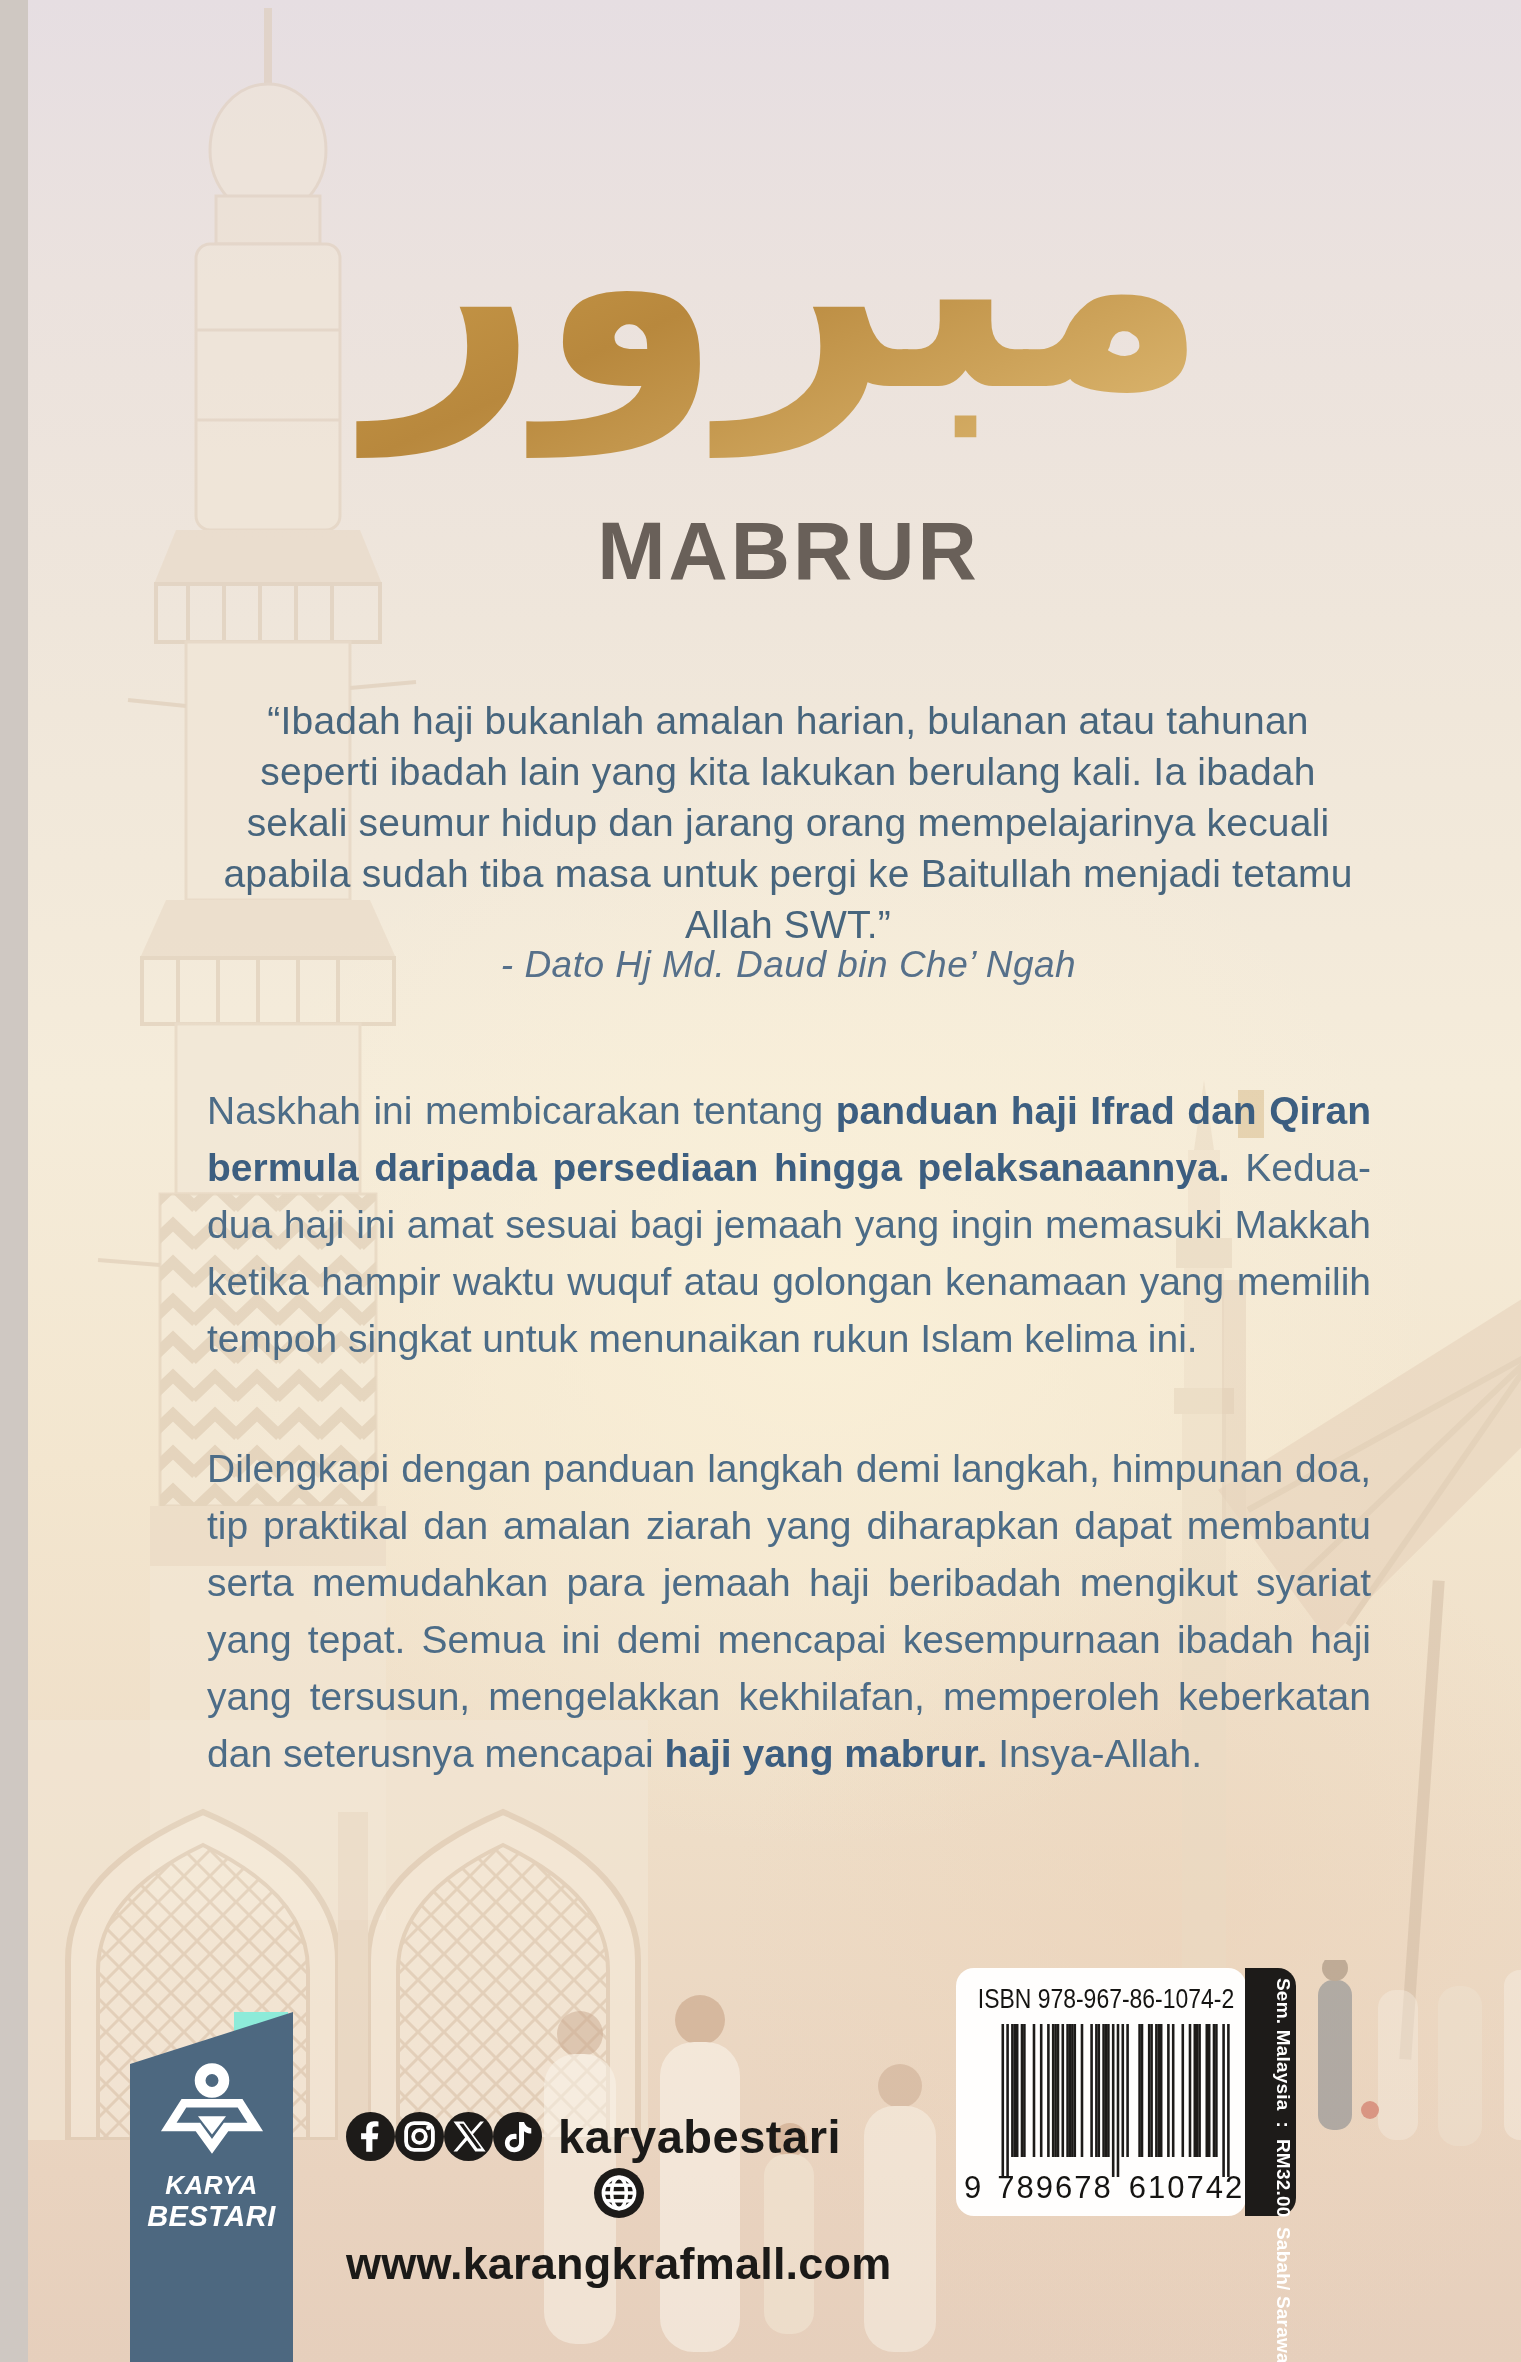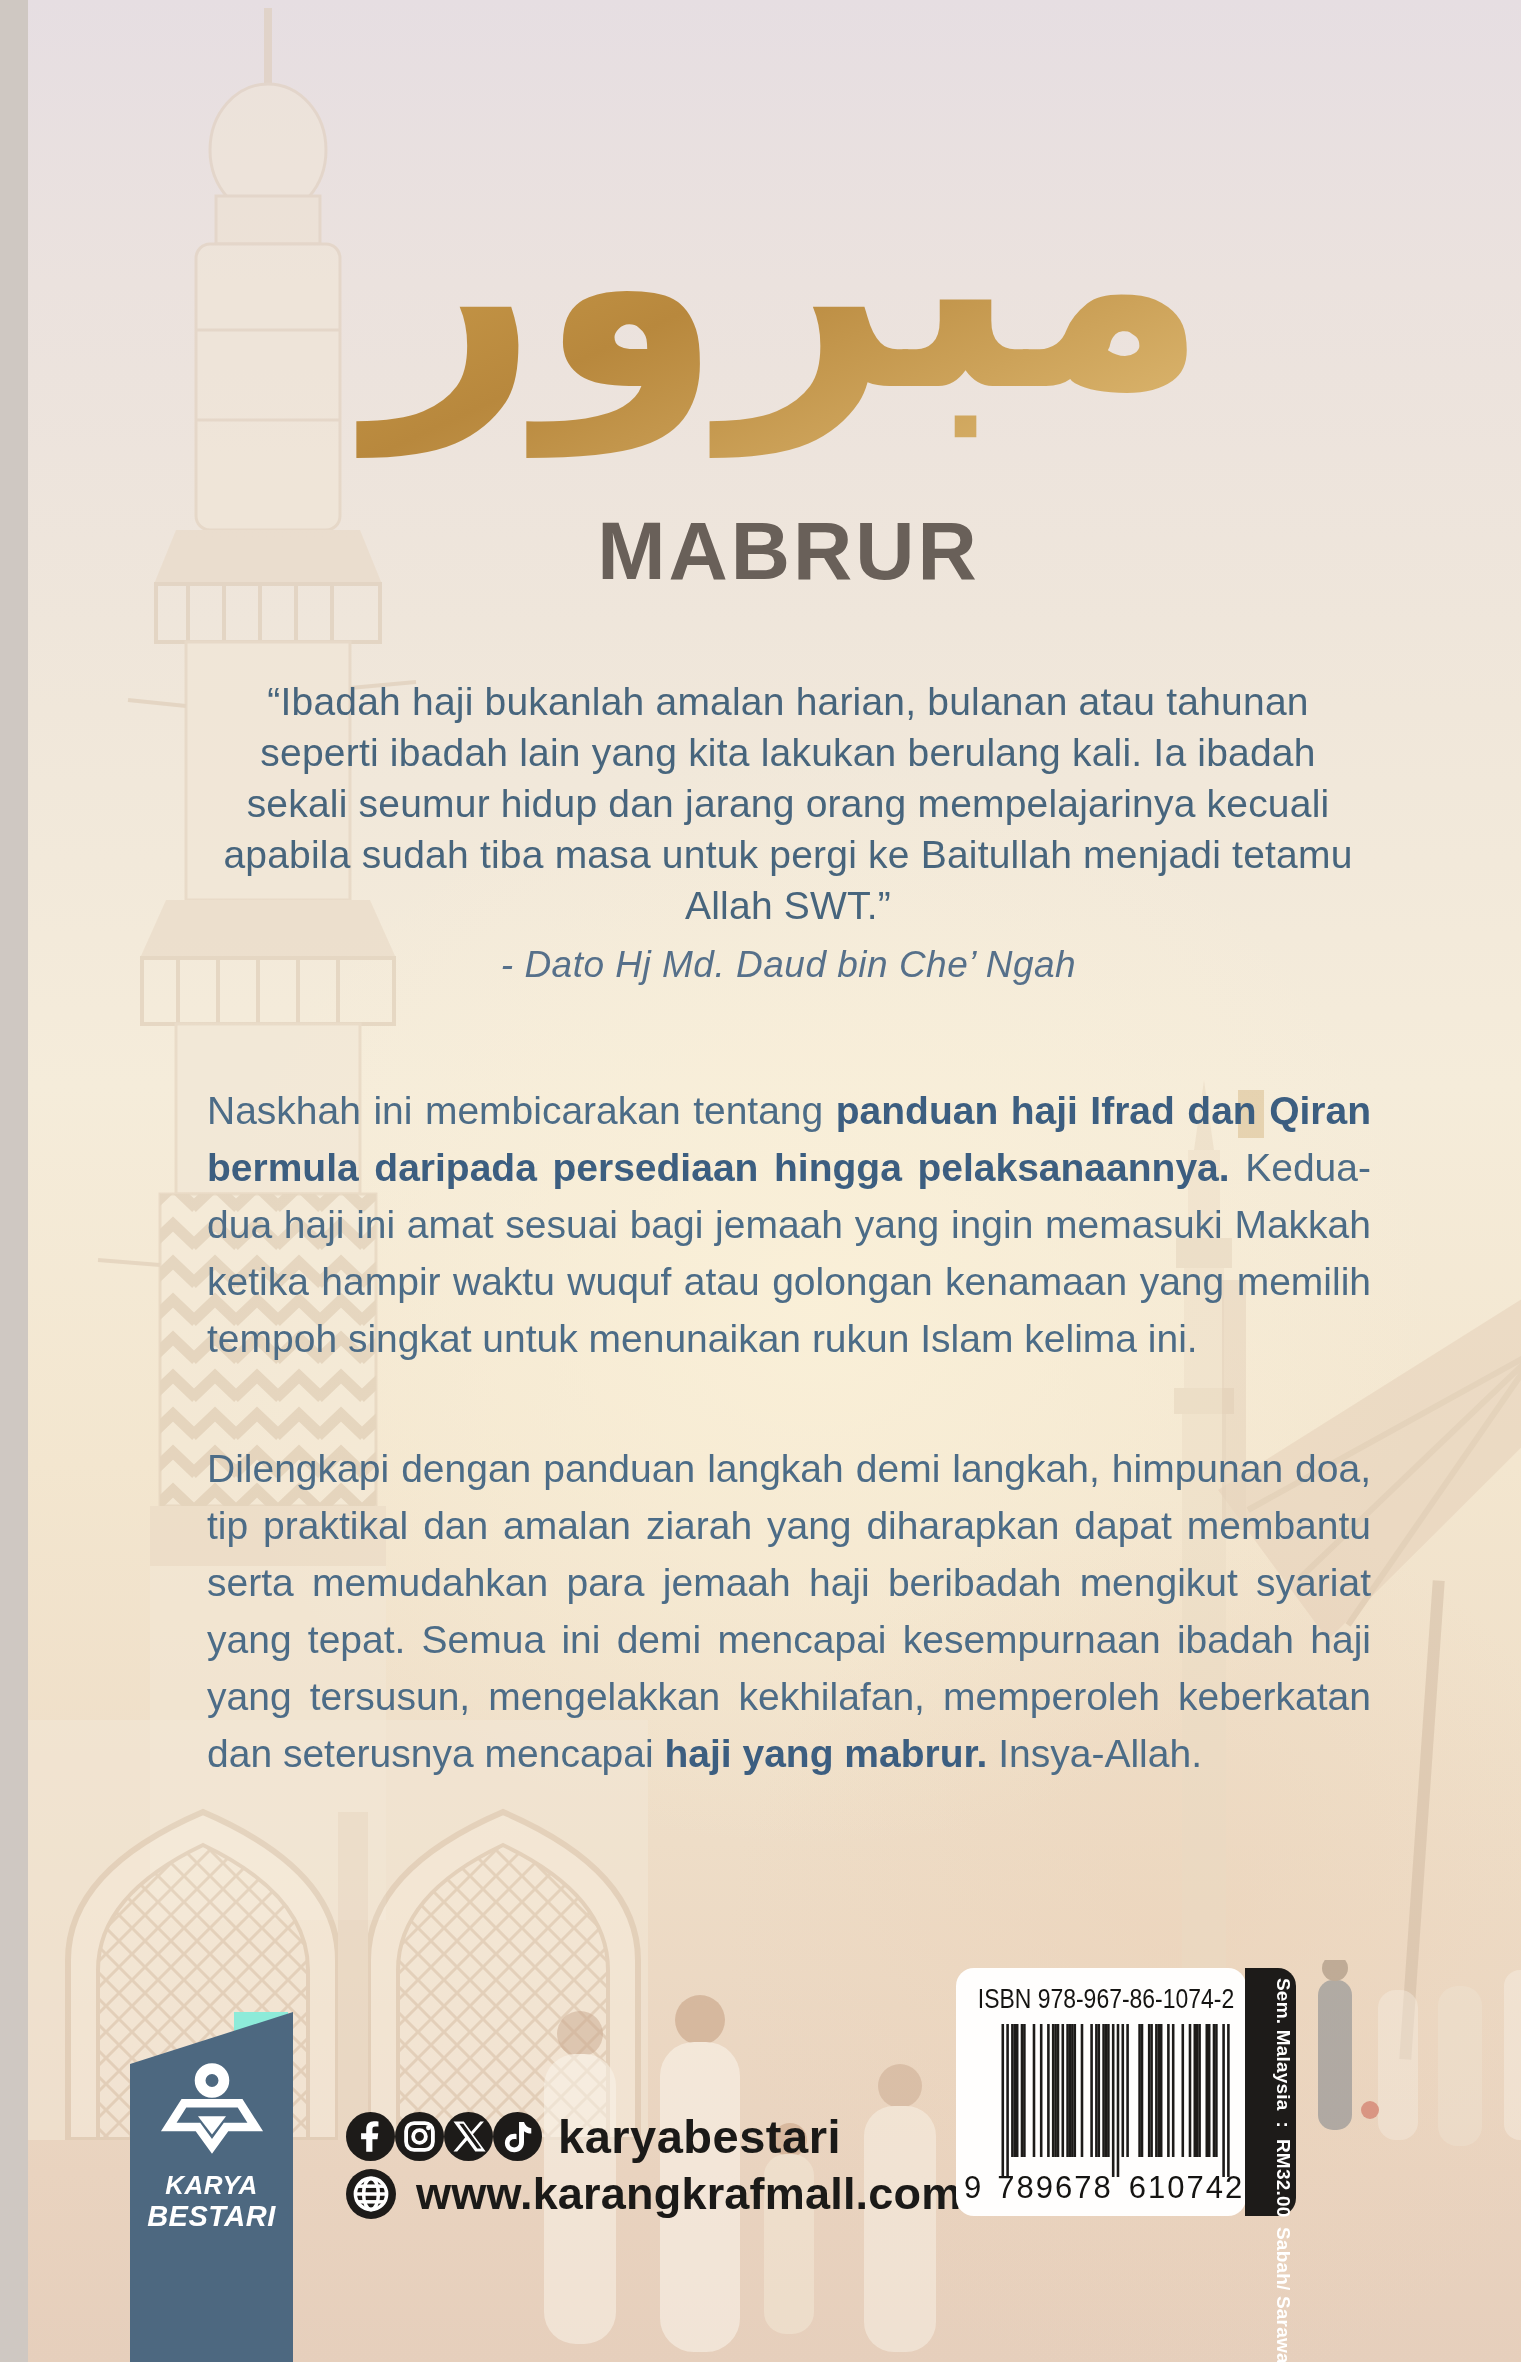--- a/index.html
+++ b/index.html
@@ -15,41 +15,41 @@
   .glow2{left:700px;top:1500px;width:900px;height:900px;border-radius:50%;
          background:radial-gradient(closest-side,rgba(236,211,185,.55),rgba(236,211,185,0));}
   
   .calligraphy{left:0;right:0;top:100px;text-align:center;direction:rtl;
       font-family:"DejaVu Sans",sans-serif;font-size:295px;line-height:1.25;font-weight:bold;
       color:#c59b4b;background:linear-gradient(155deg,#d9ab56 10%,#b8883d 48%,#eccb85 95%);
       -webkit-background-clip:text;background-clip:text;-webkit-text-fill-color:transparent;}
   .title{left:0;right:0;top:504px;text-align:center;font-size:82px;font-weight:800;
          letter-spacing:3px;color:#696059;}
   
-  .quote{left:185px;top:676px;width:1150px;text-align:center;font-size:39px;line-height:51px;
+  .quote{left:185px;top:695px;width:1150px;text-align:center;font-size:39px;line-height:51px;
          color:#47657d;letter-spacing:.2px;}
   .attribution{left:0;right:0;top:944px;text-align:center;font-style:italic;font-size:37px;
          color:#56708a;letter-spacing:.5px;}
   
   .para{left:179px;width:1164px;font-size:39px;line-height:57px;color:#4c6c87;
         text-align:justify;}
   .para .b{font-weight:bold;color:#3c5e80;}
   .p1{top:1082px;} .p2{top:1440px;}
   
   .mint{left:206px;top:2012px;width:54px;height:36px;background:#8debd9;}
   .banner{left:102px;top:2004px;width:163px;height:358px;background:#4d6880;
           clip-path:polygon(0 60px,100% 8px,100% 100%,0 100%);}
   .banner .logo-icon{position:absolute;left:50%;top:58px;transform:translateX(-50%);}
   .kb-text{position:absolute;left:0;right:0;text-align:center;color:#fff;font-weight:800;
            font-style:italic;letter-spacing:.5px;}
   .kb1{top:166px;font-size:26px;} .kb2{top:196px;font-size:29px;}
   
   .social-row{left:318px;top:2109px;display:flex;align-items:center;gap:0;}
   .handle{margin-left:16px;font-size:47px;font-weight:bold;color:#1b1a18;letter-spacing:.5px;}
-  .web-row{left:318px;top:2168px;display:flex;align-items:center;gap:20px;}
+  .web-row{left:318px;top:2168px;display:flex;align-items:center;gap:20px;flex-direction:column;}
   .weburl{font-size:45px;font-weight:bold;color:#1b1a18;letter-spacing:.2px;}
   
   .bclabel{left:928px;top:1968px;width:290px;height:248px;background:#fffefd;border-radius:18px;}
   .isbn{position:absolute;left:0;right:0;top:16px;text-align:center;font-size:27px;color:#151412;
         transform:scaleX(.85);white-space:nowrap;}
   .bars{position:absolute;left:45px;top:56px;}
   .bars rect{fill:#1d1b19;}
   .bcdigits{position:absolute;left:8px;top:202px;width:274px;display:flex;align-items:baseline;
         font-size:31px;color:#151412;letter-spacing:2px;}
   .bcdigits .g1{margin-left:14px;} .bcdigits .g2{margin-left:16px;}

